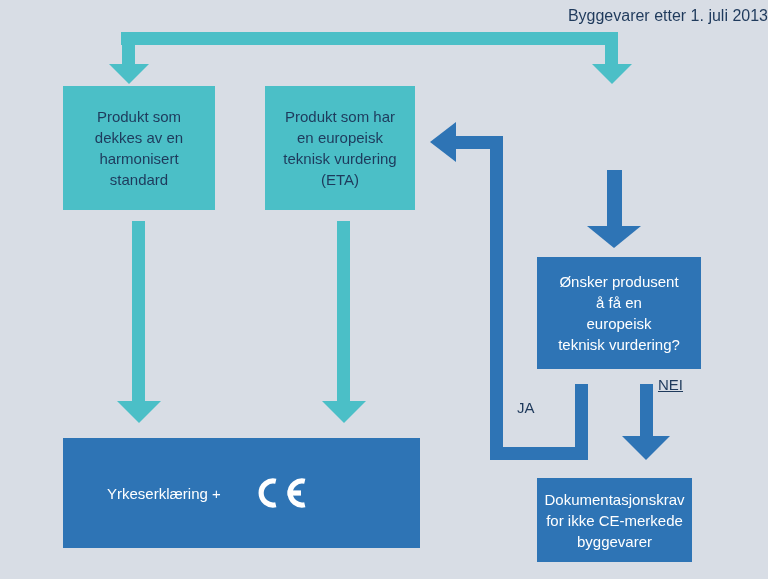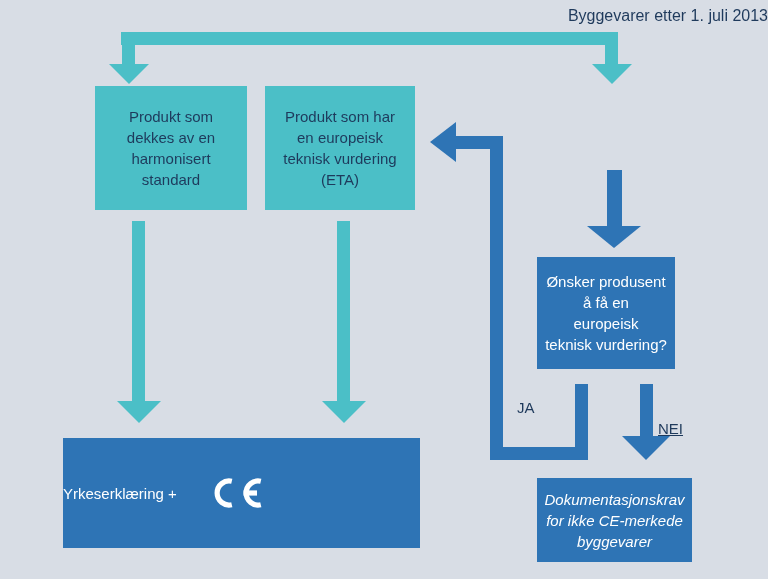--- a/index.html
+++ b/index.html
@@ -17,41 +17,41 @@
     text-align:center; font-size:15px; line-height:1.4; white-space:pre-line;
   }
   .teal  { background:#4BBFC7; color:#1E3A5C; }
   .blue  { background:#2E74B5; color:#FFFFFF; }
   .seg   { position:absolute; }
   .seg.t { background:#4BBFC7; }
   .seg.b { background:#2E74B5; }
   .head  { position:absolute; width:0; height:0; }
   .branch-label { position:absolute; font-size:15px; color:#1F3A5C; }
   .decl-row { position:absolute; left:63px; top:438px; width:357px; height:110px;
-    background:#2E74B5; display:flex; align-items:center; 
+    background:#2E74B5; display:flex; align-items:center; padding-left:44px;
     box-sizing:border-box;gap:20px; }
   .decl-text { color:#FFFFFF; font-size:15px; }
   .ce { margin-left:13px; display:block; }
 </style>
 </head>
 <body>
 
 <div class="canvas">
 
   <div class="title">Byggevarer etter 1. juli 2013</div>
 
   <div>
     <div class="seg t" style="left:121px; top:32px; width:497px; height:13px;"></div>
     <div class="seg t" style="left:122px; top:44px; width:13px; height:21px;"></div>
     <div class="head" style="left:109px; top:64px; border-left:20px solid transparent; border-right:20px solid transparent; border-top:20px solid #4BBFC7;"></div>
     <div class="seg t" style="left:605px; top:44px; width:13px; height:21px;"></div>
     <div class="head" style="left:592px; top:64px; border-left:20px solid transparent; border-right:20px solid transparent; border-top:20px solid #4BBFC7;"></div>
   </div>
 
-  <div class="box teal" style="left:63px; top:86px; width:152px; height:124px;margin-left:32px;">
+  <div class="box teal" style="left:63px; top:86px; width:152px; height:124px;">
     <span>Produkt som
 dekkes av en
 harmonisert
 standard</span>
   </div>
 
   <div class="box teal" style="left:265px; top:86px; width:150px; height:124px;">
     <span>Produkt som har
 en europeisk
 teknisk vurdering
@@ -66,50 +66,50 @@
   <div>
     <div class="seg t" style="left:337px; top:221px; width:13px; height:180px;"></div>
     <div class="head" style="left:322px; top:401px; border-left:22px solid transparent; border-right:22px solid transparent; border-top:22px solid #4BBFC7;"></div>
   </div>
 
   <div>
     <div class="seg b" style="left:607px; top:170px; width:15px; height:56px;"></div>
     <div class="head" style="left:587px; top:226px; border-left:27px solid transparent; border-right:27px solid transparent; border-top:22px solid #2E74B5;"></div>
   </div>
 
-  <div class="box blue" style="left:537px; top:257px; width:138px; height:112px;align-items:center;">
+  <div class="box blue" style="left:537px; top:257px; width:164px; height:112px;align-items:center;">
     <span>Ønsker produsent
 å få en
 europeisk
 teknisk vurdering?</span>
   </div>
 
   <div>
     <div class="seg b" style="left:575px; top:384px; width:13px; height:63px;"></div>
     <div class="seg b" style="left:490px; top:447px; width:98px; height:13px;"></div>
     <div class="seg b" style="left:490px; top:136px; width:13px; height:324px;"></div>
     <div class="seg b" style="left:456px; top:136px; width:47px; height:13px;"></div>
     <div class="head" style="left:430px; top:122px; border-top:20px solid transparent; border-bottom:20px solid transparent; border-right:26px solid #2E74B5;"></div>
   </div>
   <div class="branch-label" style="left:517px; top:399px;">JA</div>
 
   <div>
     <div class="seg b" style="left:640px; top:384px; width:13px; height:52px;"></div>
     <div class="head" style="left:622px; top:436px; border-left:24px solid transparent; border-right:24px solid transparent; border-top:24px solid #2E74B5;"></div>
   </div>
-  <div class="branch-label" style="left:658px; top:420px;text-decoration:underline;">NEI</div>
+  <div class="branch-label" style="left:658px; top:376px;text-decoration:underline;">NEI</div>
 
   <div class="decl-row">
     <span class="decl-text">Yrkeserklæring +</span>
     <svg class="ce" width="58" height="34" viewBox="0 0 58 34">
       <path d="M 21.8 5.3 A 12 12 0 1 0 21.8 28.7" stroke="#FFFFFF" stroke-width="5.2" fill="none"></path>
       <path d="M 50.8 5.3 A 12 12 0 1 0 50.8 28.7" stroke="#FFFFFF" stroke-width="5.2" fill="none"></path>
       <line x1="33.5" y1="17" x2="47" y2="17" stroke="#FFFFFF" stroke-width="5.2"></line>
     </svg>
   </div>
 
-  <div class="box blue" style="left:537px; top:478px; width:155px; height:84px;font-style:italic;">
+  <div class="box blue" style="left:537px; top:478px; width:155px; height:84px;">
     <span>Dokumentasjonskrav
 for ikke CE-merkede
 byggevarer</span>
   </div>
 
 </div>
 
 </body></html>

